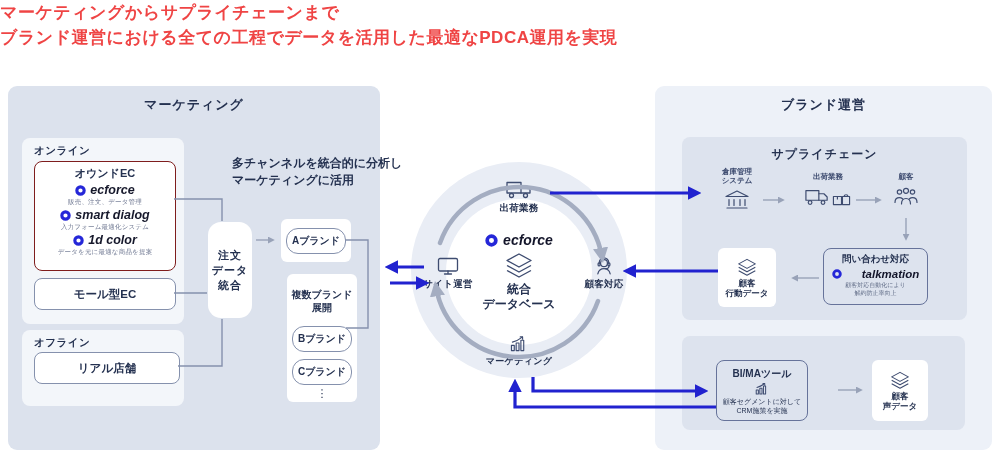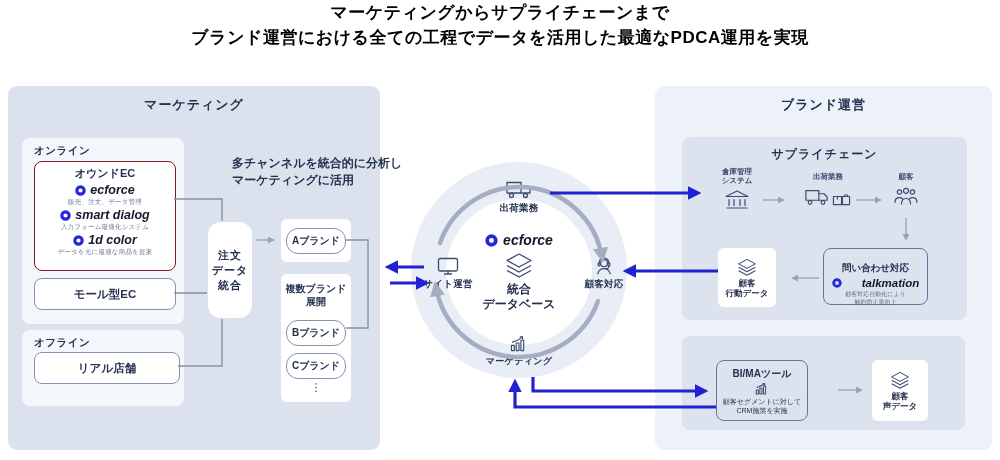--- a/index.html
+++ b/index.html
@@ -1,22 +1,22 @@
 <!DOCTYPE html>
 <html><head>
 <meta charset="utf-8">
 <style>
   html,body{margin:0;padding:0;background:#fff}
   .c{position:relative;width:1000px;height:460px;background:#fff;overflow:hidden;
      font-family:"Liberation Sans",sans-serif;color:#243150}
   .abs{position:absolute}
   .flexcol{display:flex;flex-direction:column;align-items:center}
   .flexrow{display:flex;align-items:center;justify-content:center}
-  .title{left:0;top:9;width:100%;text-align:center;font-size:17px;font-weight:700;
-         color:#000000;line-height:25px;letter-spacing:.5px}
+  .title{left:0;top:9;width:100%;text-align:left;font-size:17px;font-weight:700;
+         color:#ef4444;line-height:25px;letter-spacing:.5px}
   .panel{background:#dce2ed;border-radius:9px}
   .panel-r{background:#edf1f8;border-radius:9px}
   .ptitle{text-align:center;font-size:13px;font-weight:700;color:#243150;letter-spacing:1px}
   .lightbox{background:#f3f6fa;border-radius:8px}
   .seclabel{font-size:10.5px;font-weight:700;letter-spacing:.5px}
   .wbox{background:#fff;border:1px solid #8591ad;border-radius:8px;display:flex;
         align-items:center;justify-content:center;font-size:11.5px;font-weight:600}
   .owned{background:#fff;border:1px solid #7f1d1d;border-radius:8px;padding-top:4px}
   .owned-title{font-size:11px;font-weight:700;margin-bottom:1px}
   .prod{margin-top:2px}
@@ -33,21 +33,21 @@
   .dots{font-size:11px;line-height:10px;color:#243150;margin-top:3px}
   .circle{border-radius:50%}
   .ec-logo{display:flex;align-items:center;gap:5px;font-size:14px;font-weight:700;
            font-style:italic;color:#13152a}
   .dbtext{font-size:12px;font-weight:700;line-height:15px;text-align:center}
   .node{position:absolute;display:flex;flex-direction:column;align-items:center;gap:3px}
   .nlabel{font-size:9.5px;font-weight:600;letter-spacing:.3px}
   .section{background:#dde3ee;border-radius:8px}
   .sectitle{text-align:center;font-size:12px;font-weight:700;letter-spacing:1px}
   .flowlabel{font-size:7.5px;font-weight:600;line-height:9px;text-align:center;color:#3e4c70}
-  .inqbox{border:1px solid #66739a;border-radius:8px;padding-top:13px}
+  .inqbox{border:1px solid #66739a;border-radius:8px;padding-top:4px}
   .inqtitle{font-size:9.5px;font-weight:700}
   .tm-logo{display:flex;align-items:center;gap:20px;font-size:11.5px;font-weight:700;
            font-style:italic;color:#13152a;margin-top:2px}
   .tinydesc{font-size:6px;line-height:7.5px;color:#5e6a85;text-align:center;margin-top:2px}
   .datacard{background:#fff;border-radius:6px;justify-content:center;gap:2px}
   .dclabel{font-size:8.5px;font-weight:700;line-height:10px;text-align:center}
   .bimabox{border:1px solid #66739a;border-radius:8px;justify-content:center}
   .bimatitle{font-size:10px;font-weight:700}
   .bimadesc{font-size:7px;line-height:9px;text-align:center;color:#243150;margin-top:2px}
   svg.overlay{position:absolute;left:0;top:0;pointer-events:none}
@@ -120,21 +120,21 @@
   <div class="abs orderbox flexcol" style="left:208px;top:222px;width:44px;height:96px">
     <div>注文</div>
     <div>データ</div>
     <div>統合</div>
   </div>
 
   <div class="abs card flexrow" style="left:281px;top:219px;width:70px;height:43px">
     <div class="chip">Aブランド</div>
   </div>
 
-  <div class="abs card flexcol" style="left:281px;top:274px;width:70px;height:128px;padding-top:8px;box-sizing:border-box">
+  <div class="abs card flexcol" style="left:287px;top:274px;width:70px;height:128px;padding-top:14px;box-sizing:border-box">
     <div class="mtitle">複数ブランド</div>
     <div class="mtitle">展開</div>
     <div class="chip" style="margin-top:12px">Bブランド</div>
     <div class="chip" style="margin-top:7px">Cブランド</div>
     <div class="dots">⋮</div>
   </div>
 
   <div class="abs circle" style="left:411px;top:162px;width:216px;height:216px;background:#e9edf5"></div>
   <div class="abs circle flexcol" style="left:446px;top:199px;width:146px;height:146px;background:#fff;justify-content:center;gap:4px">
     <div class="ec-logo">

